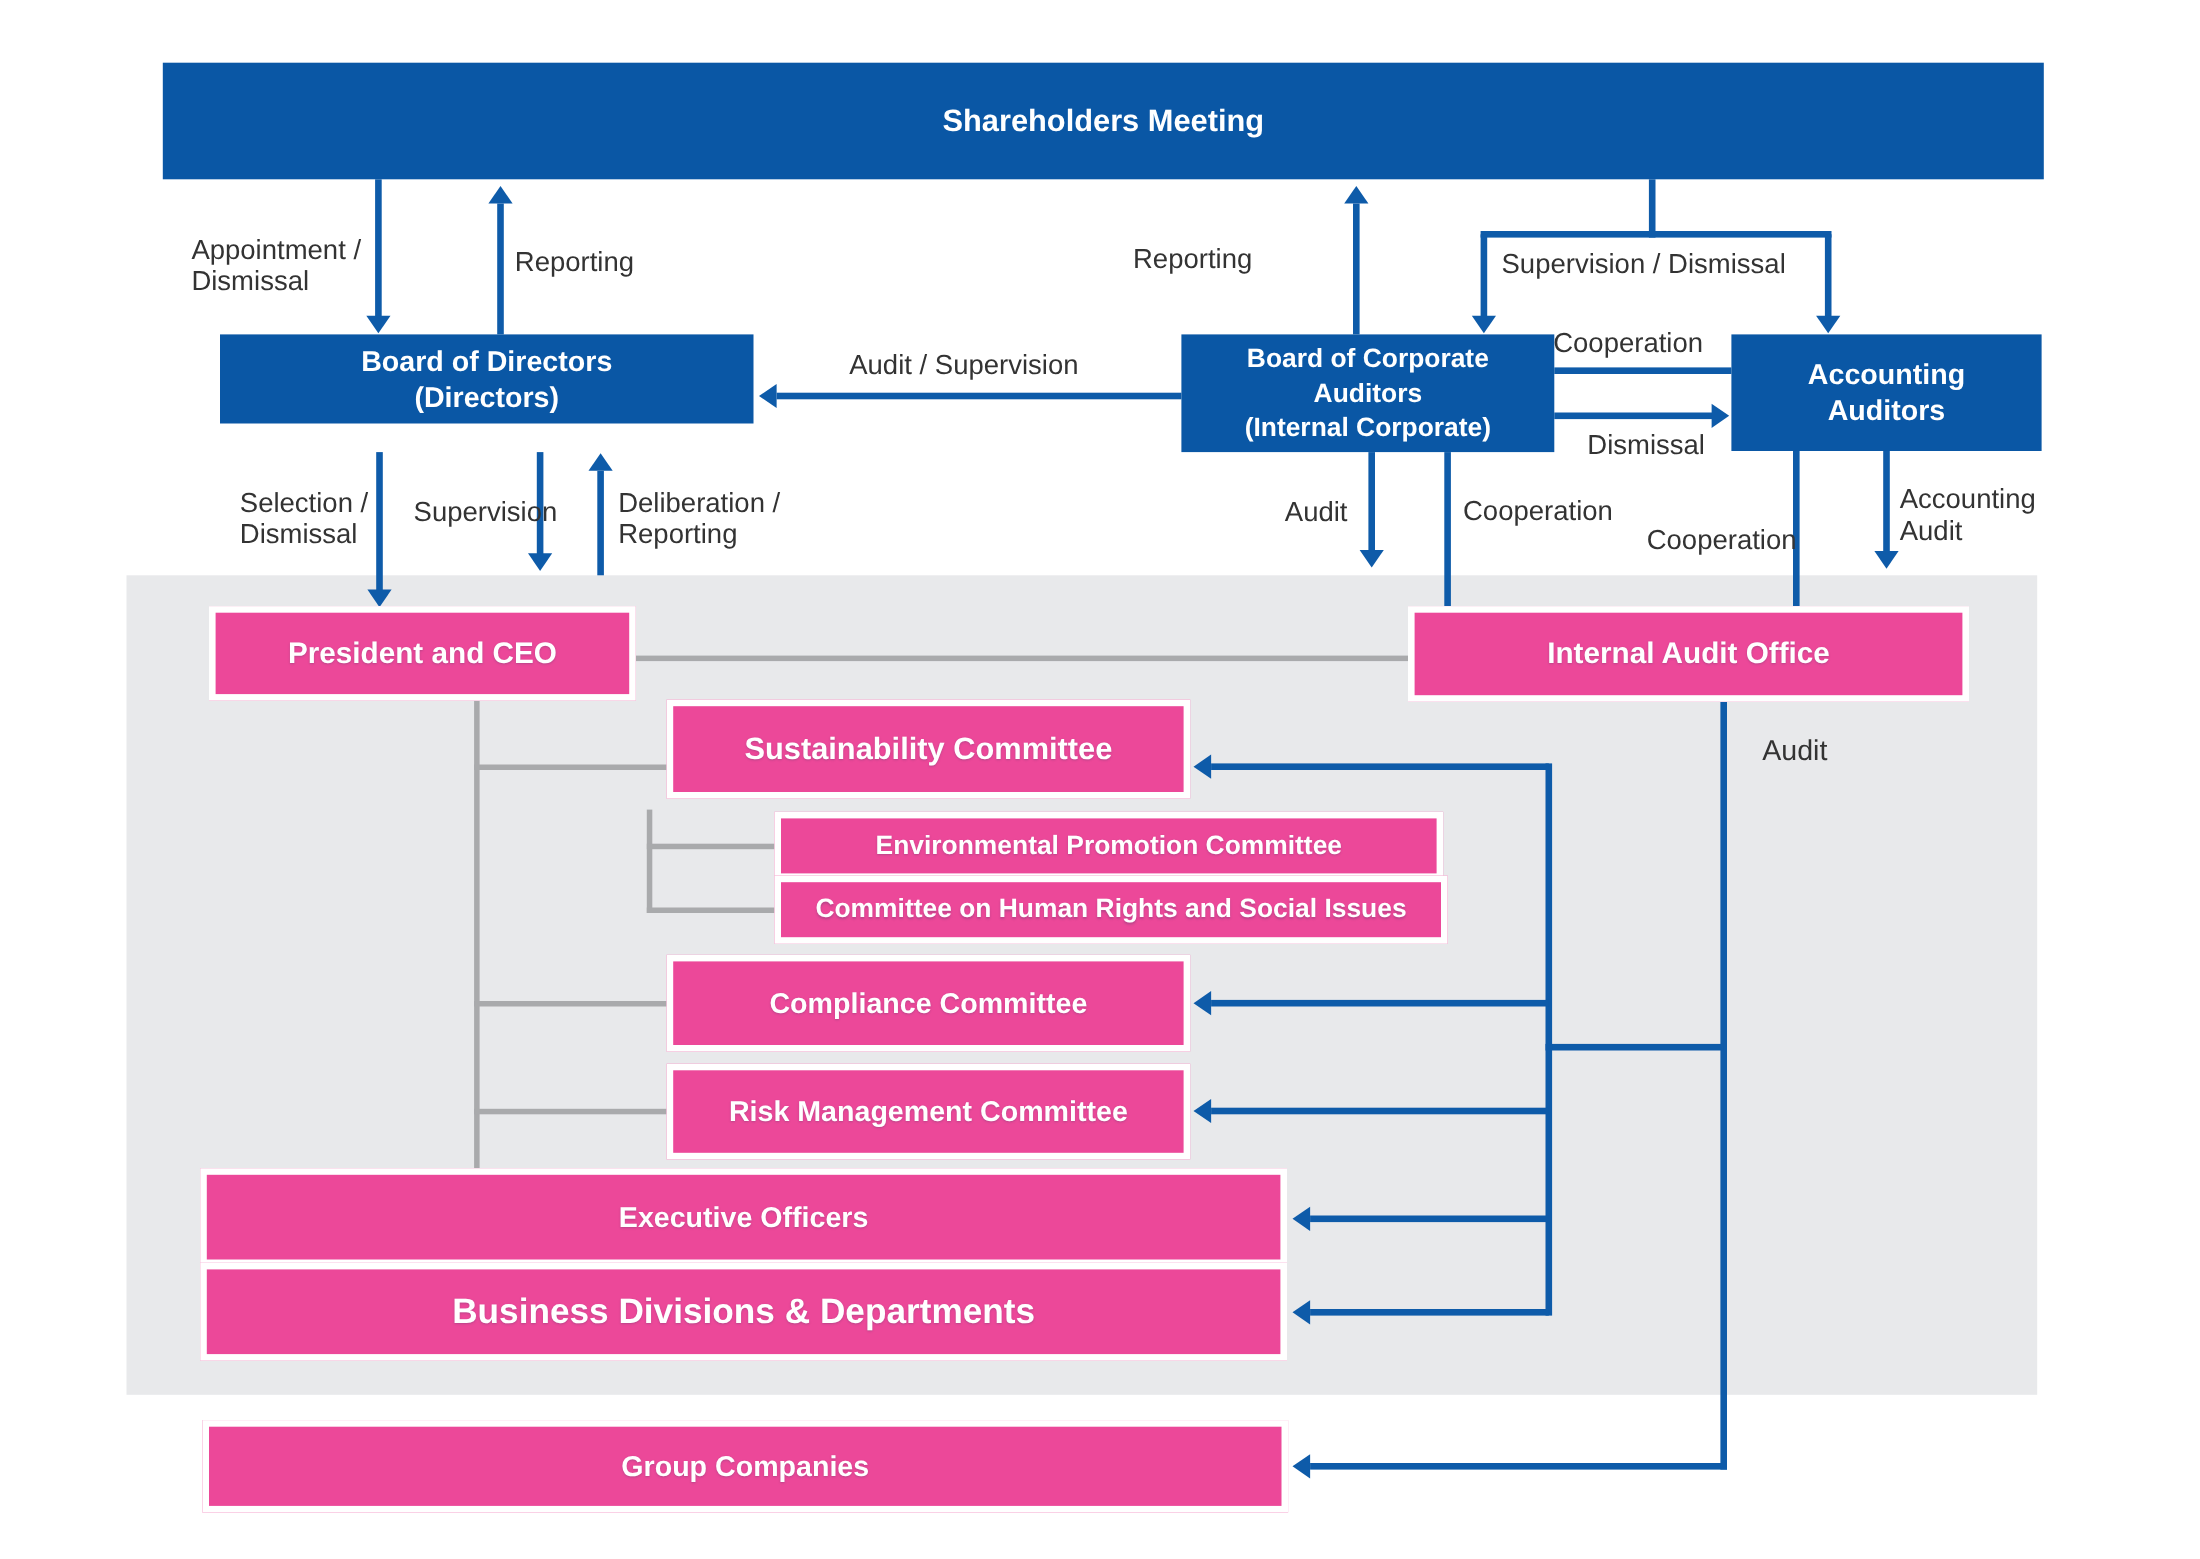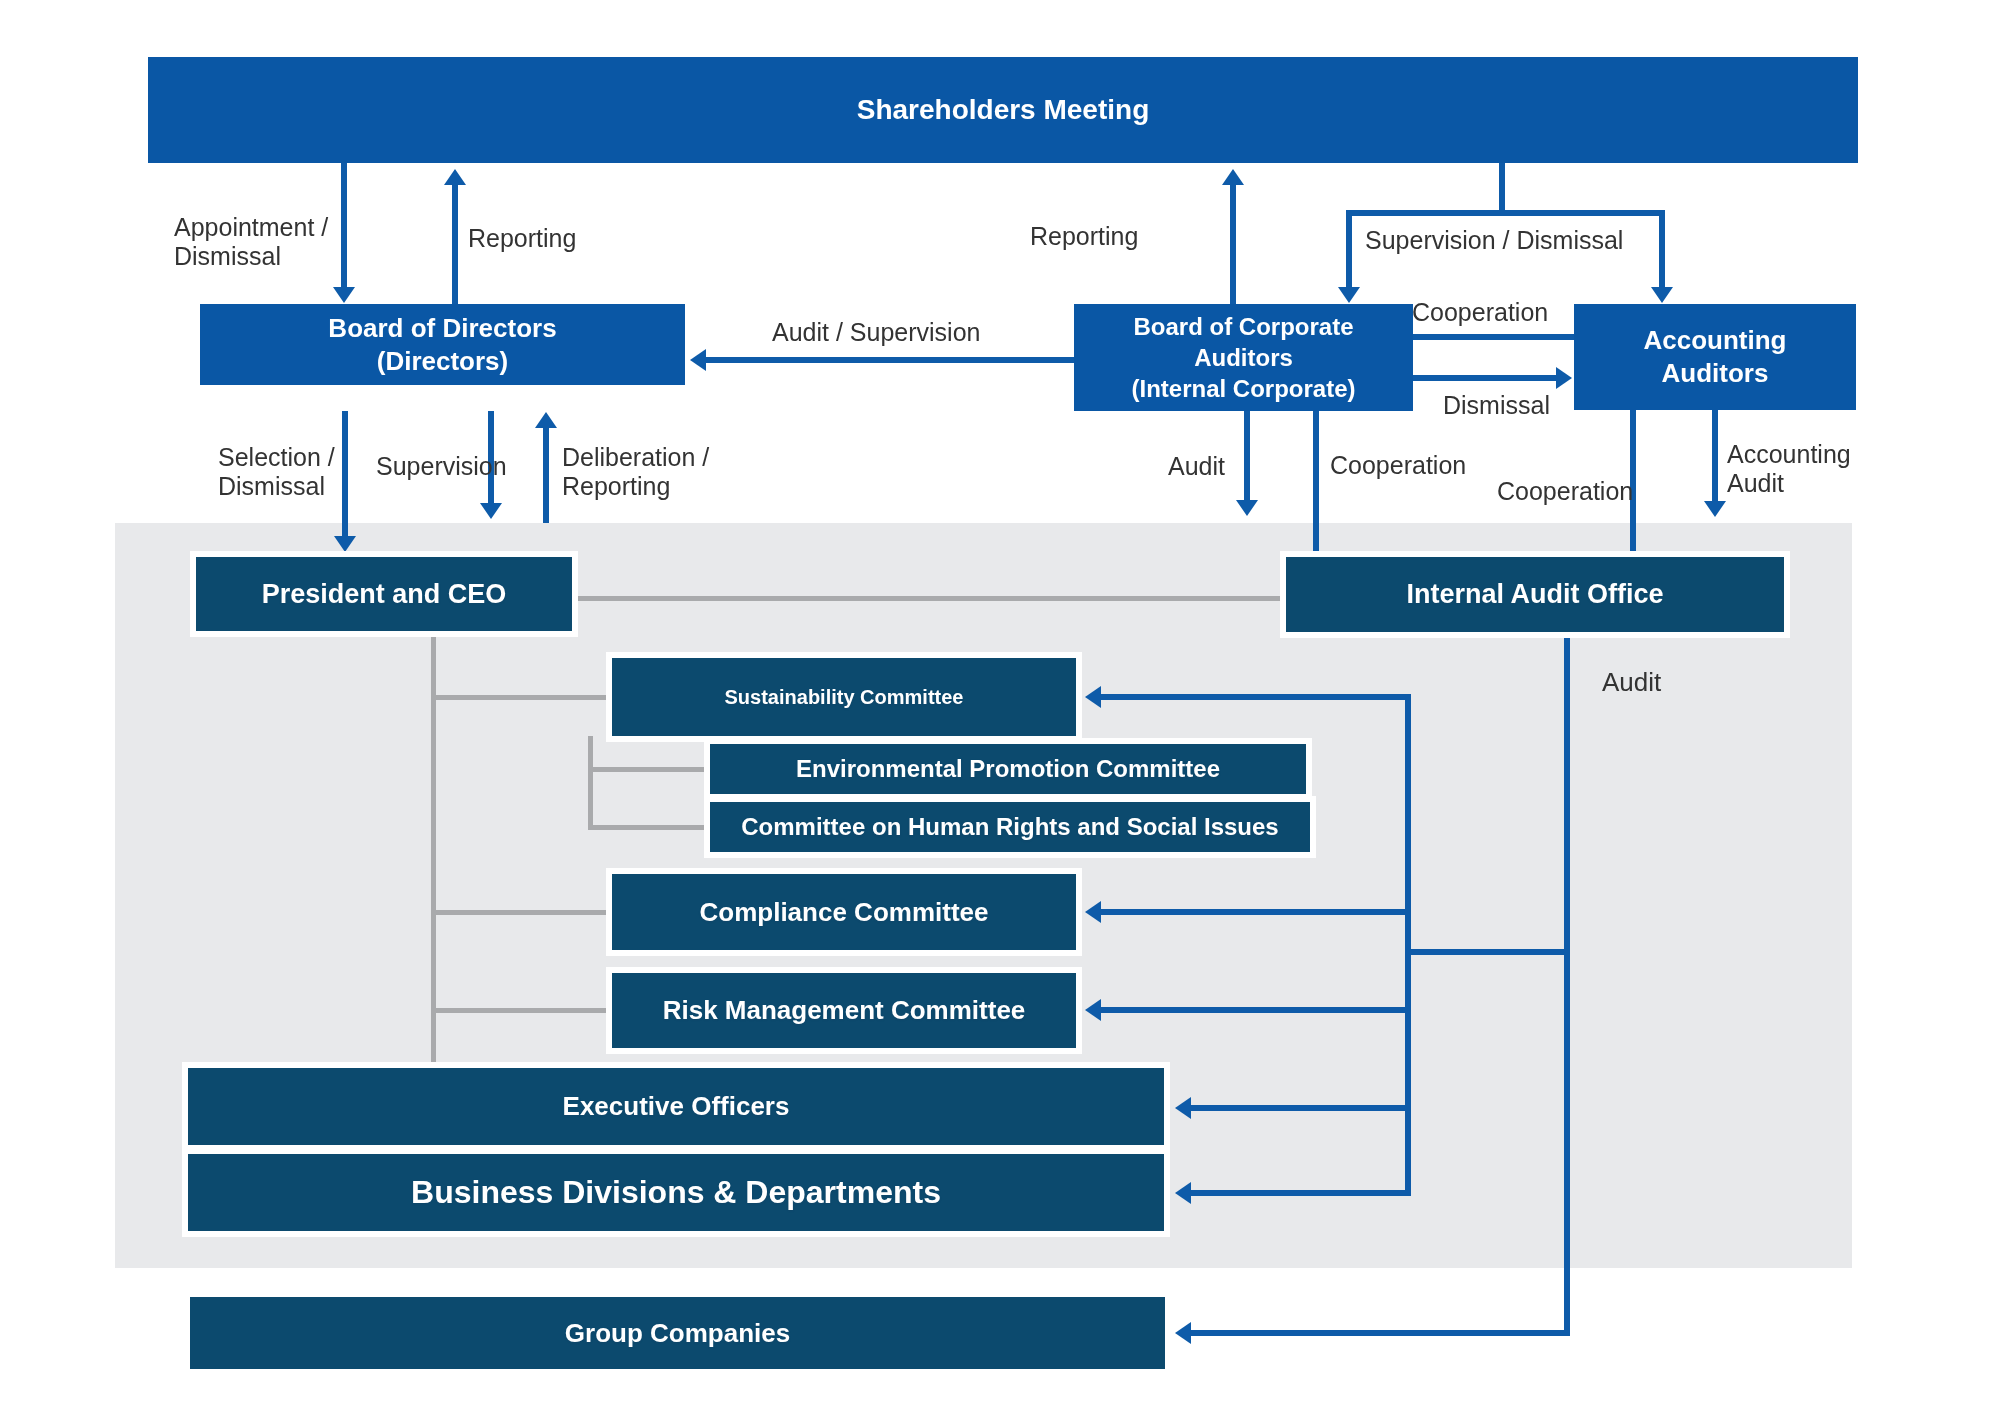--- a/index.html
+++ b/index.html
@@ -1,21 +1,21 @@
 <!DOCTYPE html>
 <html><head>
 <meta charset="utf-8">
 <style>
   html,body{margin:0;padding:0;background:#ffffff;}
   *{box-sizing:border-box;}
   .stage{position:relative;width:2000px;height:1417px;background:#ffffff;font-family:"Liberation Sans",sans-serif;overflow:hidden;border-radius:17px;}
   .panel{position:absolute;background:#e8e9eb;}
   .box{position:absolute;display:flex;flex-direction:column;align-items:center;justify-content:center;text-align:center;color:#ffffff;font-weight:bold;}
   .dark{background:#0a57a5;}
-  .light{background:#0c4a6e;border:6px solid #ffffff;text-shadow:0 1px 2px rgba(30,60,90,0.25);}
+  .light{background:#ec4899;border:6px solid #ffffff;text-shadow:0 1px 2px rgba(30,60,90,0.25);}
   .bl{position:absolute;background:#0e5ba9;}
   .gl{position:absolute;background:#a9aaac;}
   .ah{position:absolute;width:0;height:0;}
   .ah-down{border-left:11px solid transparent;border-right:11px solid transparent;border-top:16px solid #0e5ba9;}
   .ah-up{border-left:11px solid transparent;border-right:11px solid transparent;border-bottom:16px solid #0e5ba9;}
   .ah-left{border-top:11px solid transparent;border-bottom:11px solid transparent;border-right:16px solid #0e5ba9;}
   .ah-right{border-top:11px solid transparent;border-bottom:11px solid transparent;border-left:16px solid #0e5ba9;}
   .lbl{position:absolute;color:#333333;font-size:25px;line-height:28px;white-space:nowrap;}
 </style>
 </head>
@@ -141,21 +141,21 @@
     <span>Accounting</span>
     <span>Auditors</span>
   </div>
 
   <div class="box light" style="left:190px;top:551px;width:388px;height:86px;font-size:27px;">
     <span>President and CEO</span>
   </div>
   <div class="box light" style="left:1280px;top:551px;width:510px;height:87px;font-size:27px;">
     <span>Internal Audit Office</span>
   </div>
-  <div class="box light" style="left:606px;top:652px;width:476px;height:90px;font-size:20px;">
+  <div class="box light" style="left:606px;top:636px;width:476px;height:90px;font-size:28px;">
     <span>Sustainability Committee</span>
   </div>
   <div class="box light" style="left:704px;top:738px;width:608px;height:62px;font-size:24px;">
     <span>Environmental Promotion Committee</span>
   </div>
   <div class="box light" style="left:704px;top:796px;width:612px;height:62px;font-size:24px;">
     <span>Committee on Human Rights and Social Issues</span>
   </div>
   <div class="box light" style="left:606px;top:868px;width:476px;height:88px;font-size:26px;">
     <span>Compliance Committee</span>

